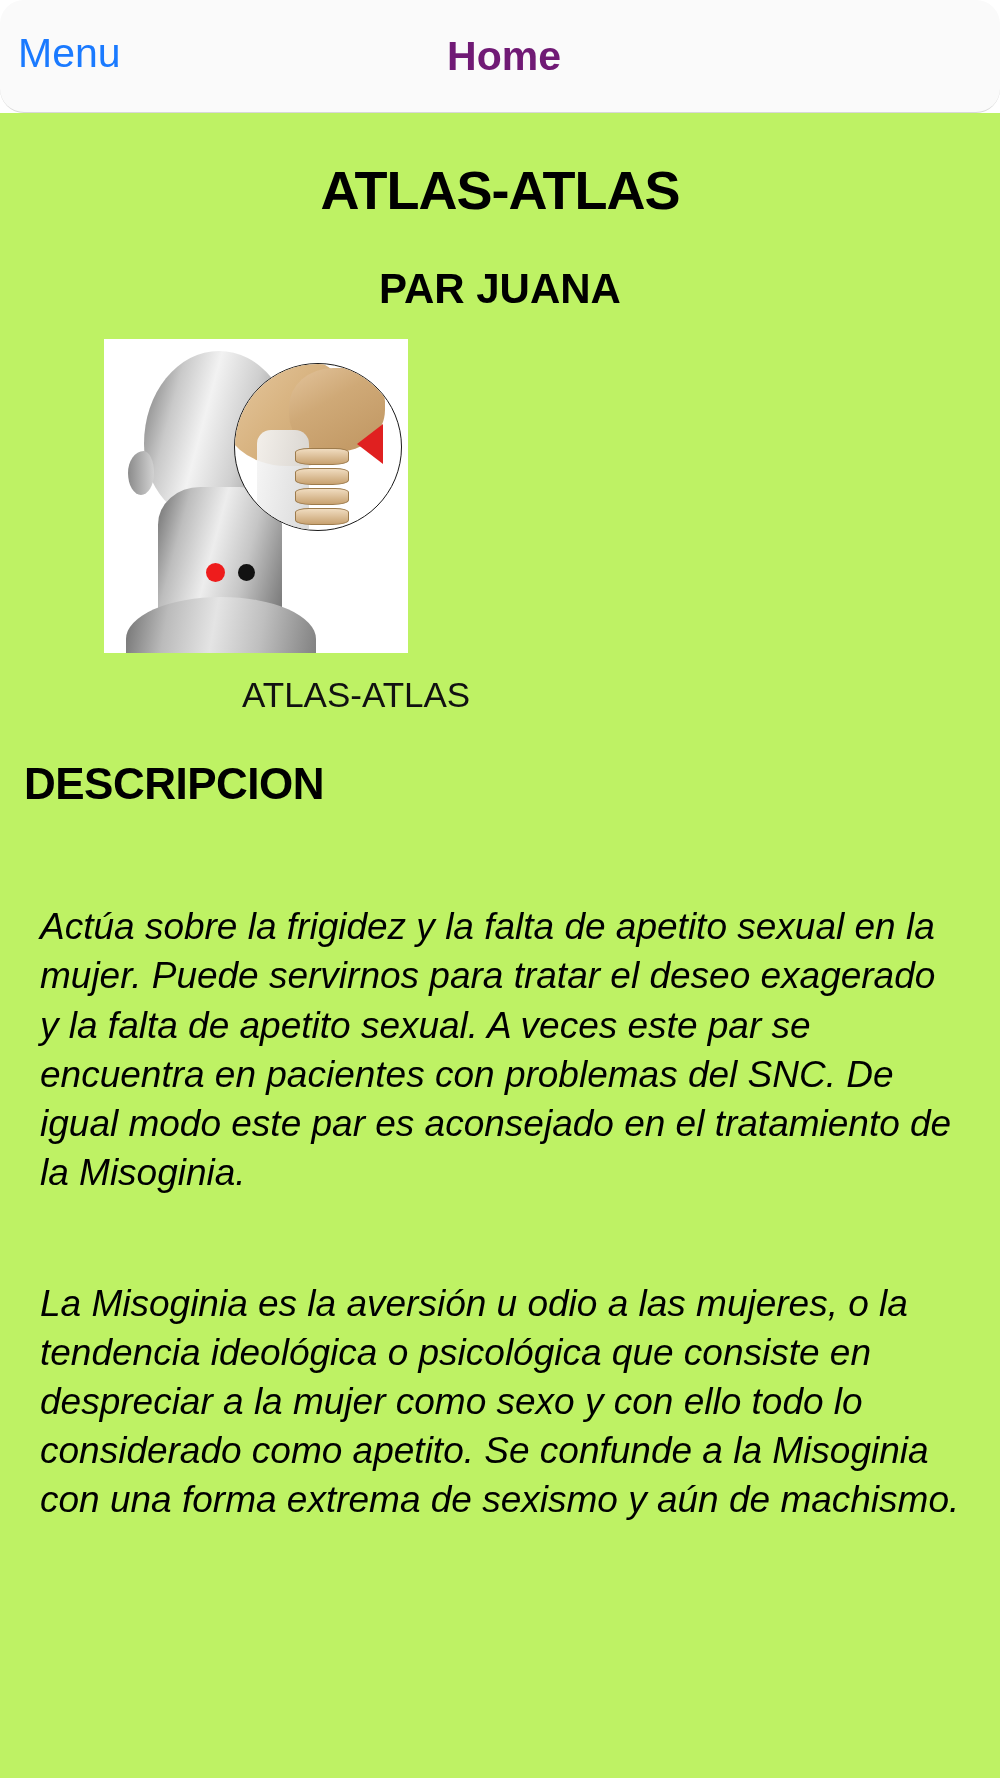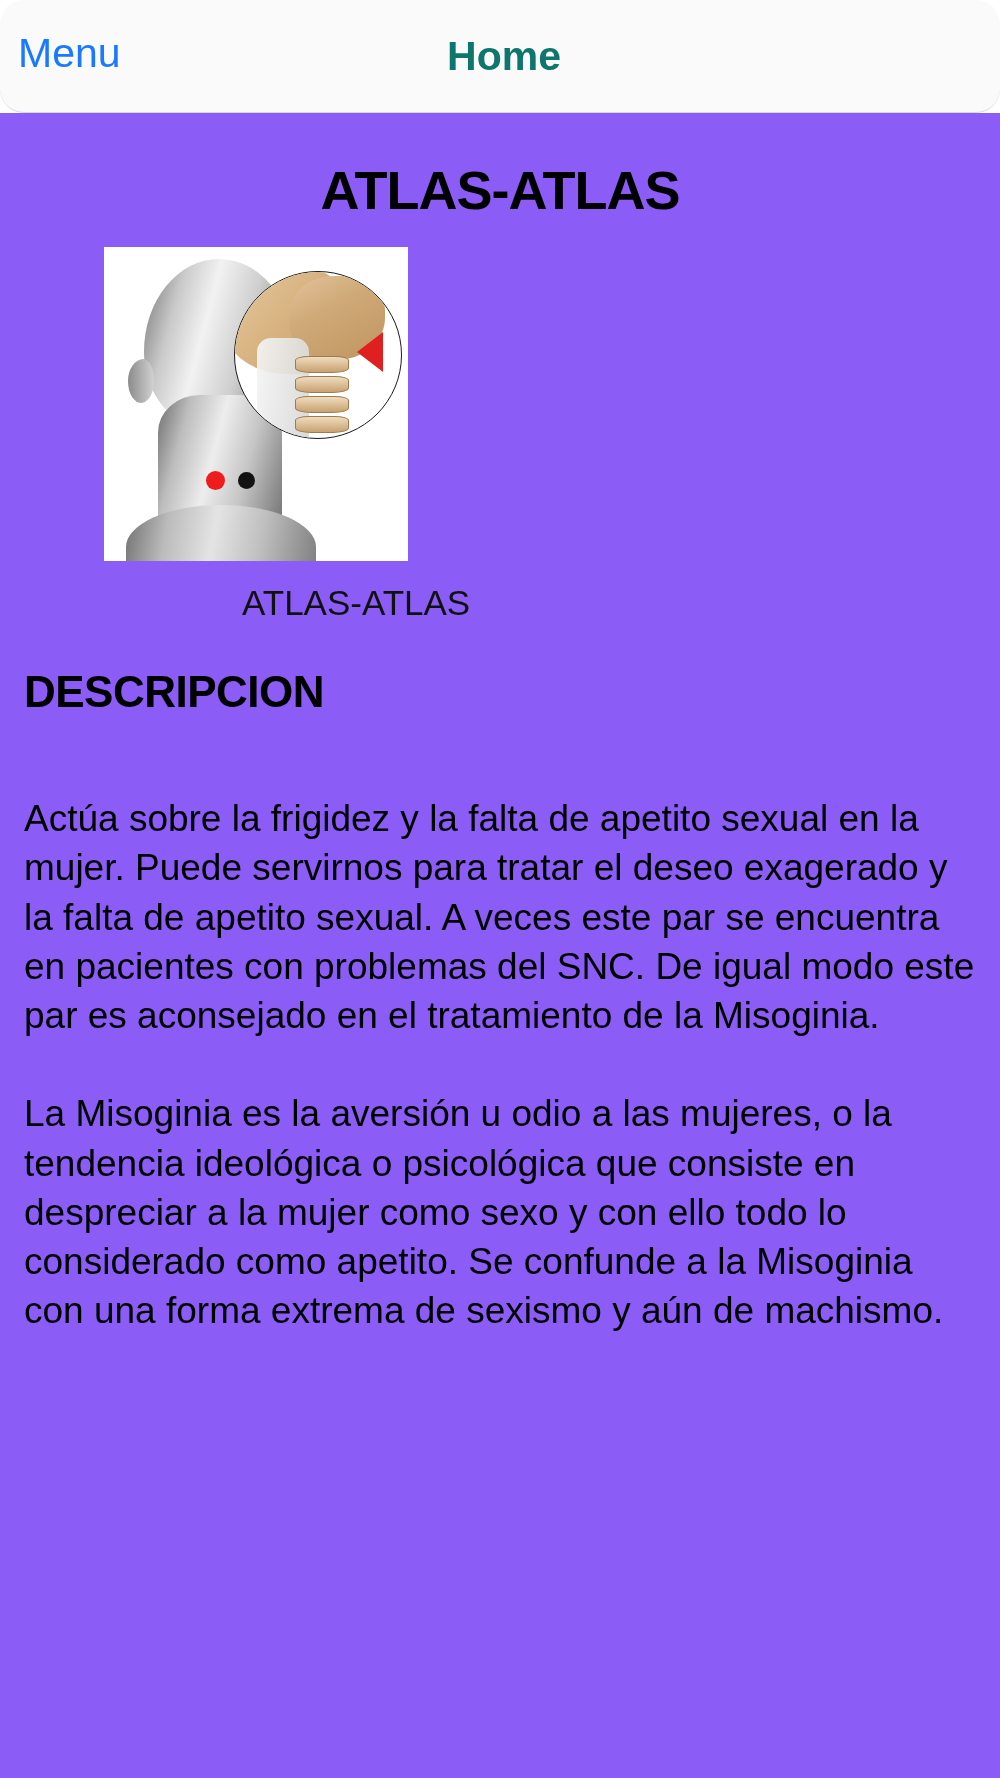--- a/index.html
+++ b/index.html
@@ -37,29 +37,29 @@
     background: none;
     border: none;
     font-family: "Liberation Sans", sans-serif;
     padding: 0;
   }
   .nav-title {
     width: 100%;
     text-align: center;
     font-size: 41px;
     font-weight: bold;
-    color: #0f766e;
+    color: #701a75;
     letter-spacing: 0px;
     padding-left: 8px;
   }
 
   
   .content {
     padding: 0 0 5px 0;
-    background: #8b5cf6;
+    background: #bef264;
     height: 1666px;
     box-sizing: border-box;
     overflow: hidden;
   }
 
   .doc-title {
     text-align: center;
     font-size: 54px;
     font-weight: bold;
     color: #000;
@@ -231,34 +231,36 @@
   }
   .body-text {
     margin: 28px 0 0 0;
     padding: 0 22px 0 24px;
     font-size: 37px;
     line-height: 1.33;
     color: #000;
     white-space: pre-line;
   }
   .body-text p {
-    margin: 0;
+    margin: 16px;
+    font-style: italic;
   }
 </style>
 </head>
 <body>
 
 <div class="navbar">
   <button class="menu-button">Menu</button>
   <div class="nav-title">Home</div>
 </div>
 
 <div class="content">
 
   <h1 class="doc-title">ATLAS-ATLAS</h1>
+  <h2 class="doc-subtitle">PAR JUANA</h2>
 
   <div class="figure-wrap">
     <div class="figure">
       <div class="head">
         <div class="head-skull"></div>
         <div class="head-neck"></div>
         <div class="head-shoulder"></div>
         <div class="head-ear"></div>
         <div class="dot-red"></div>
         <div class="dot-black"></div>

